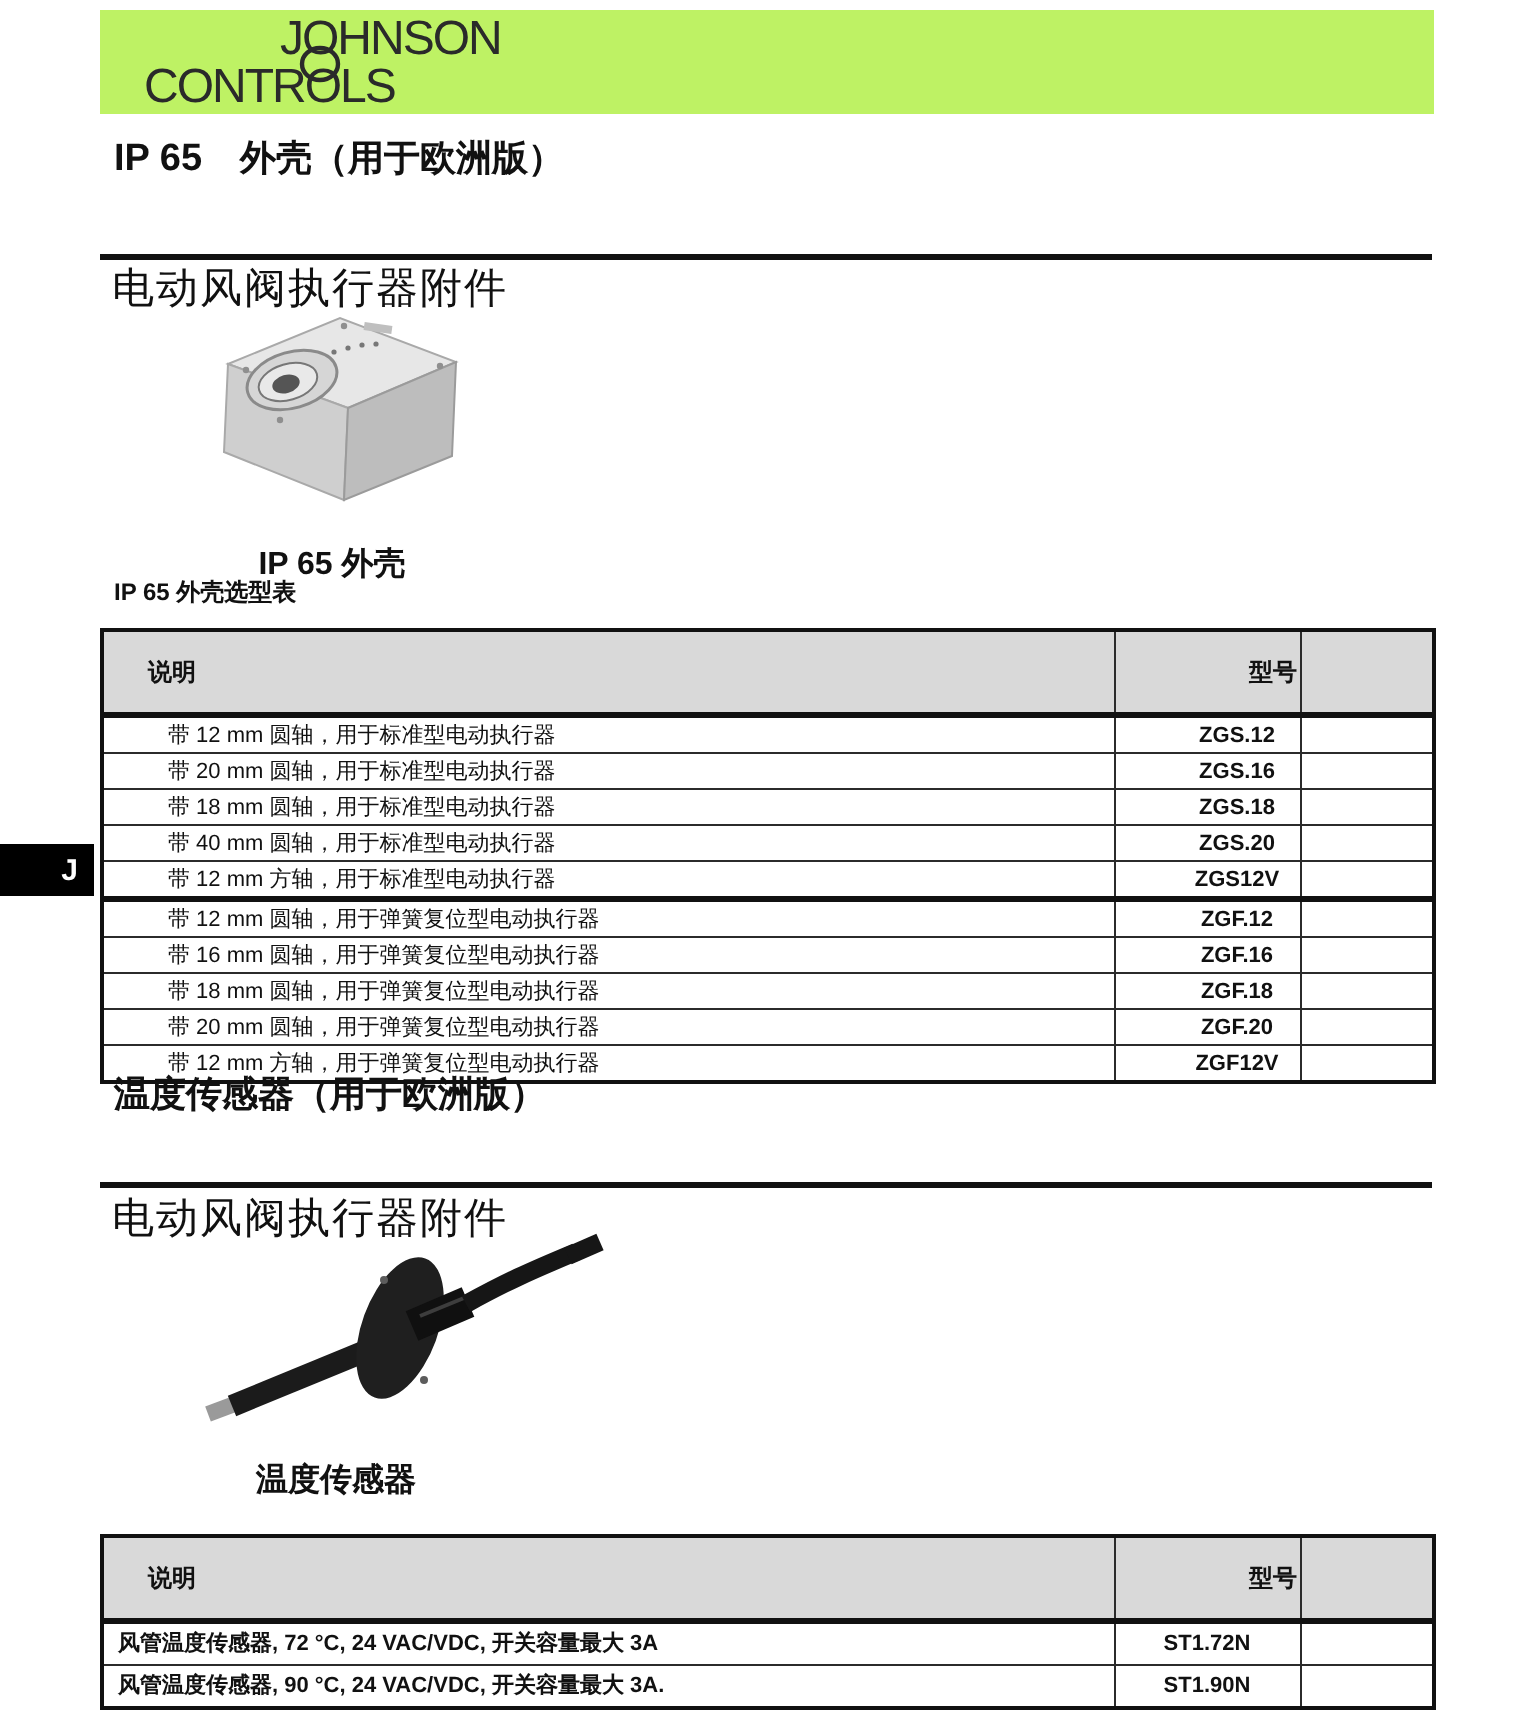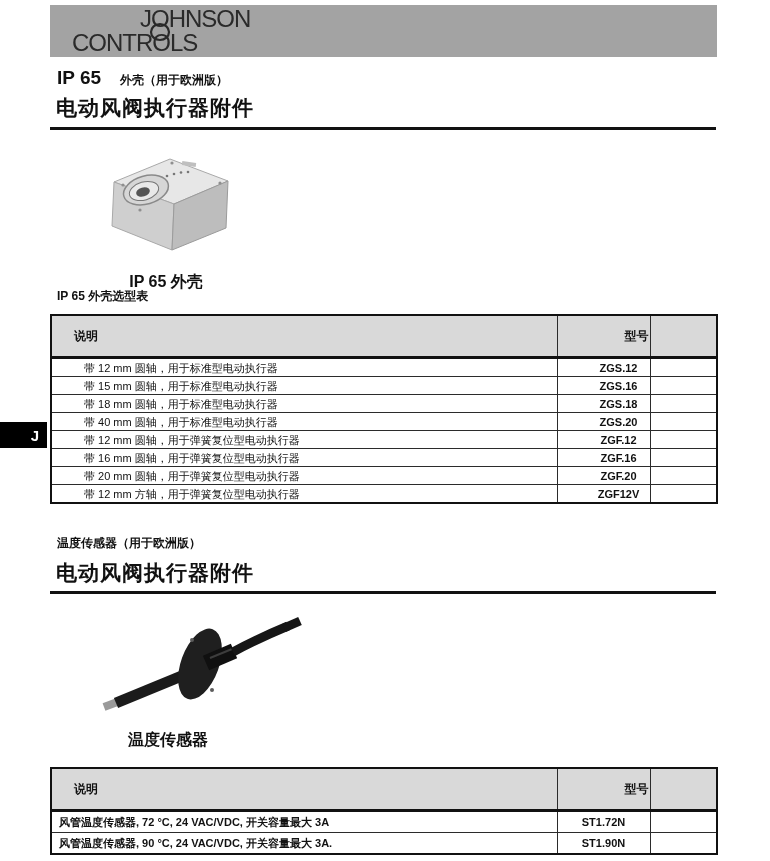--- a/index.html
+++ b/index.html
@@ -1,28 +1,28 @@
 <!DOCTYPE html>
 <html><head>
 <meta charset="utf-8">
 <style>
   html,body{margin:0;padding:0;background:#ffffff;}
   body{font-family:"Liberation Sans","DejaVu Sans",sans-serif;color:#111;}
   #page{position:relative;width:770px;height:861px;background:#fff;overflow:hidden;}
 
   
-  .logo-band{position:absolute;left:50px;top:5px;width:667px;height:52px;background:#a3a3a3;}
+  .logo-band{position:absolute;left:50px;top:5px;width:667px;height:52px;background:#bef264;}
   .logo-svg{position:absolute;left:20px;top:2px;}
   .logo-svg text{font-family:"Liberation Sans","DejaVu Sans",sans-serif;font-size:24px;fill:#2a2a2a;letter-spacing:-1px;}
 
   
   .kicker{position:absolute;left:57px;display:flex;align-items:baseline;gap:19px;}
   .kicker .en{font-size:19px;font-weight:bold;letter-spacing:0;}
-  .kicker .zh{font-size:12px;font-weight:bold;}
-  .sec-title{position:absolute;left:56px;font-size:21px;font-weight:bold;letter-spacing:1px;}
+  .kicker .zh{font-size:18px;font-weight:bold;}
+  .sec-title{position:absolute;left:56px;font-size:21px;font-weight:normal;letter-spacing:1px;margin-top:36px;}
   .rule{position:absolute;left:50px;width:666px;height:3px;background:#111;}
 
   
   .figure{position:absolute;}
   .fig-caption{position:absolute;font-size:16px;font-weight:bold;text-align:center;}
   .table-label{position:absolute;font-size:12px;font-weight:bold;}
 
   
   table.sel-table{position:absolute;left:50px;width:666px;border-collapse:collapse;table-layout:fixed;background:#fff;}
   table.sel-table, table.sel-table th, table.sel-table td{border:1px solid #2b2b2b;}
@@ -98,42 +98,52 @@
         <th class="h-blank"></th>
       </tr>
     </thead>
     <tbody>
         <tr>
           <td class="c-desc">带 12 mm 圆轴，用于标准型电动执行器</td>
           <td class="c-model">ZGS.12</td>
           <td class="c-blank"></td>
         </tr>
         <tr>
-          <td class="c-desc">带 15 mm 圆轴，用于标准型电动执行器</td>
+          <td class="c-desc">带 20 mm 圆轴，用于标准型电动执行器</td>
           <td class="c-model">ZGS.16</td>
           <td class="c-blank"></td>
         </tr>
         <tr>
           <td class="c-desc">带 18 mm 圆轴，用于标准型电动执行器</td>
           <td class="c-model">ZGS.18</td>
           <td class="c-blank"></td>
         </tr>
         <tr>
           <td class="c-desc">带 40 mm 圆轴，用于标准型电动执行器</td>
           <td class="c-model">ZGS.20</td>
           <td class="c-blank"></td>
         </tr>
+        <tr class="group-end">
+          <td class="c-desc">带 12 mm 方轴，用于标准型电动执行器</td>
+          <td class="c-model">ZGS12V</td>
+          <td class="c-blank"></td>
+        </tr>
         <tr>
           <td class="c-desc">带 12 mm 圆轴，用于弹簧复位型电动执行器</td>
           <td class="c-model">ZGF.12</td>
           <td class="c-blank"></td>
         </tr>
         <tr>
           <td class="c-desc">带 16 mm 圆轴，用于弹簧复位型电动执行器</td>
           <td class="c-model">ZGF.16</td>
+          <td class="c-blank"></td>
+        </tr>
+        <tr>
+          <td class="c-desc">带 18 mm 圆轴，用于弹簧复位型电动执行器</td>
+          <td class="c-model">ZGF.18</td>
           <td class="c-blank"></td>
         </tr>
         <tr>
           <td class="c-desc">带 20 mm 圆轴，用于弹簧复位型电动执行器</td>
           <td class="c-model">ZGF.20</td>
           <td class="c-blank"></td>
         </tr>
         <tr>
           <td class="c-desc">带 12 mm 方轴，用于弹簧复位型电动执行器</td>
           <td class="c-model">ZGF12V</td>

